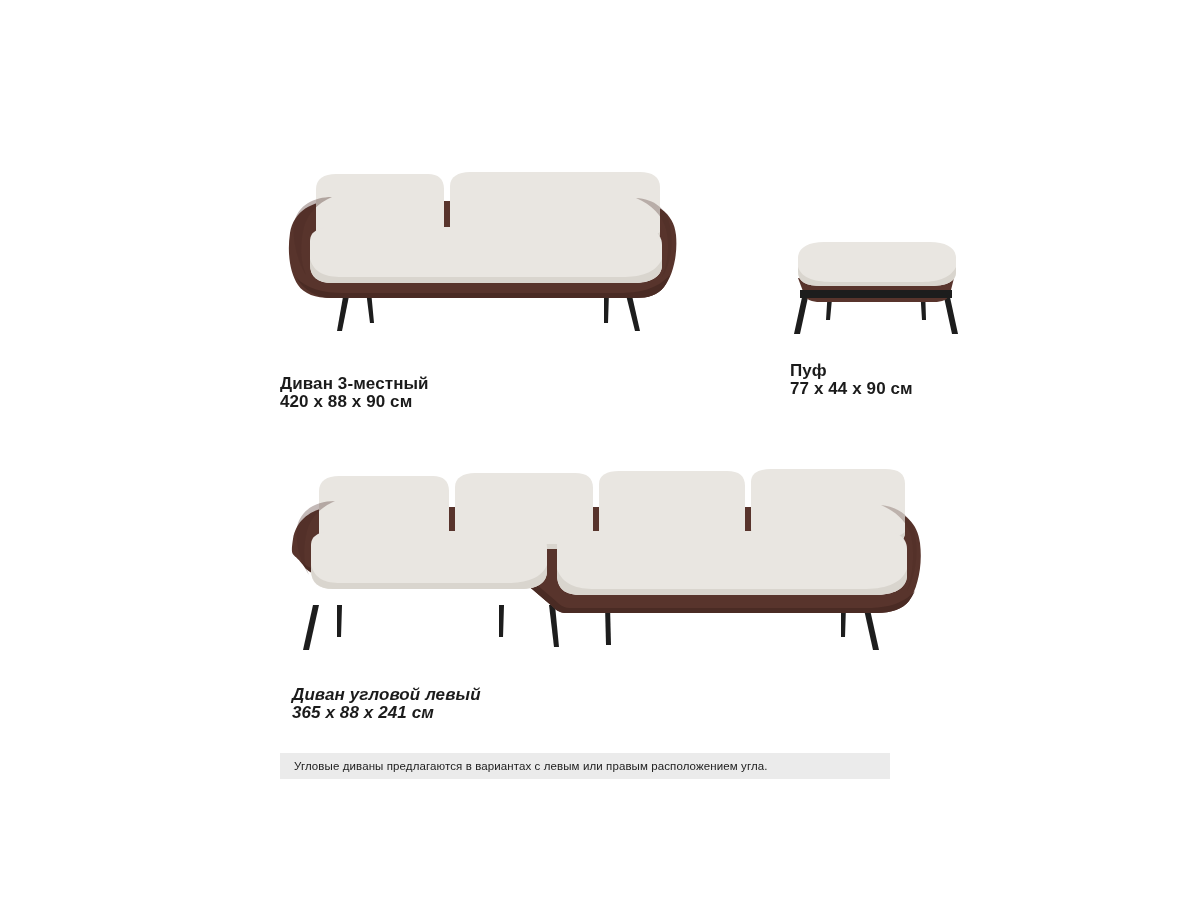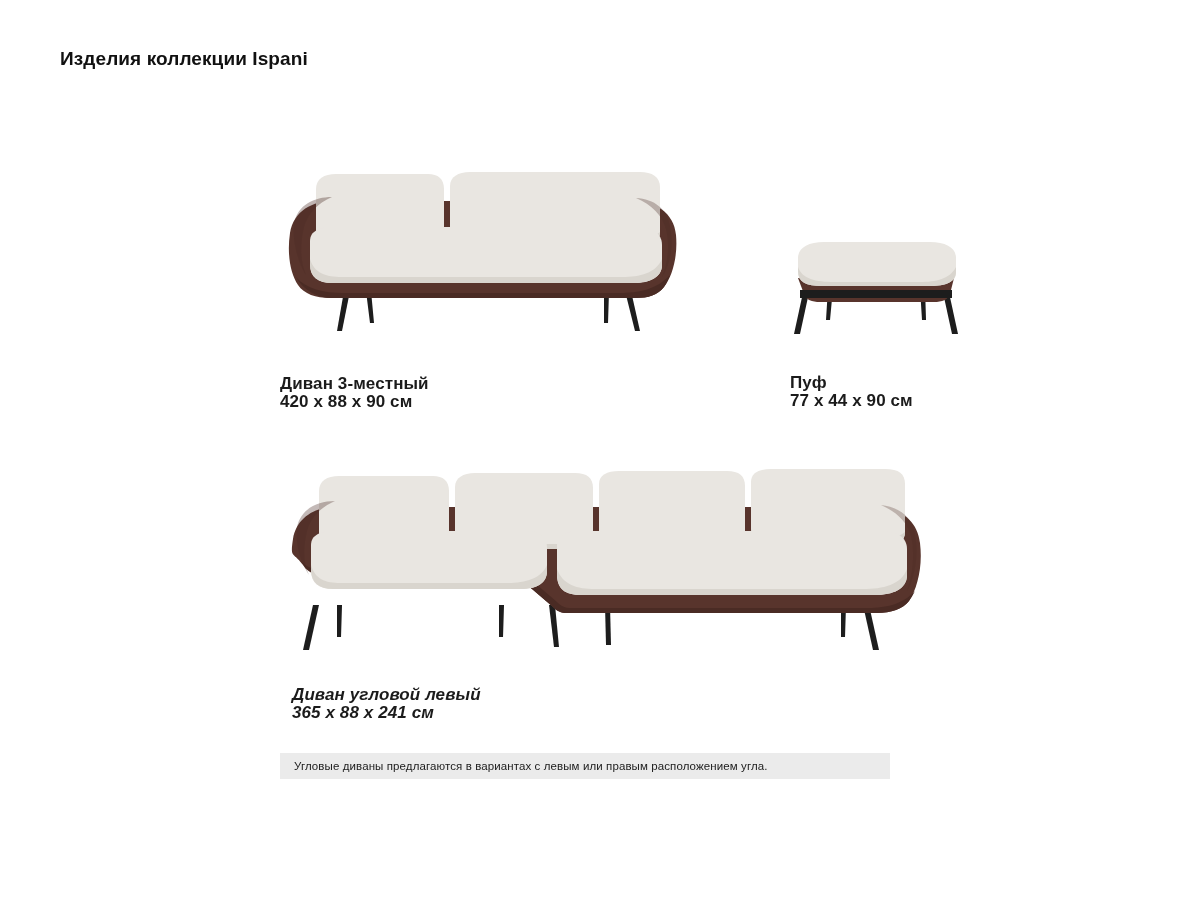--- a/index.html
+++ b/index.html
@@ -46,21 +46,21 @@
   .product-caption .dims {
     font-weight: bold;
   }
 
   
   #sofa3 { left: 270px; top: 165px; width: 420px; height: 175px; }
   #pouf  { left: 790px; top: 238px; width: 180px; height: 100px; }
   #corner{ left: 275px; top: 465px; width: 660px; height: 185px; }
 
   .cap-sofa3  { position: absolute; left: 280px; top: 375px; }
-  .cap-pouf   { position: absolute; left: 790px; top: 374px; }
+  .cap-pouf   { position: absolute; left: 790px; top: 362px; }
   .cap-corner { position: absolute; left: 292px; top: 686px; font-style: italic; }
 
   
   .note {
     position: absolute;
     left: 280px;
     top: 753px;
     width: 610px;
     height: 26px;
     background: #ebebeb;
@@ -75,21 +75,20 @@
     letter-spacing: 0.1px;
   }
 
   svg { display: block; overflow: visible; }
 </style>
 </head>
 <body>
 
 <div class="page">
 
-  <div class="page-title">Изделия коллекции Ispani</div>
 
   <div class="product" id="sofa3">
     <svg width="420" height="180" viewBox="0 0 420 180">
 
       <g fill="#1d1d1d">
         <polygon points="74,126 80,126 72,166 67,166"></polygon>
         <polygon points="96,126 101,126 104,158 100,158"></polygon>
         <polygon points="355,126 361,126 370,166 365,166"></polygon>
         <polygon points="334,126 339,126 338,158 334,158"></polygon>
       </g>

